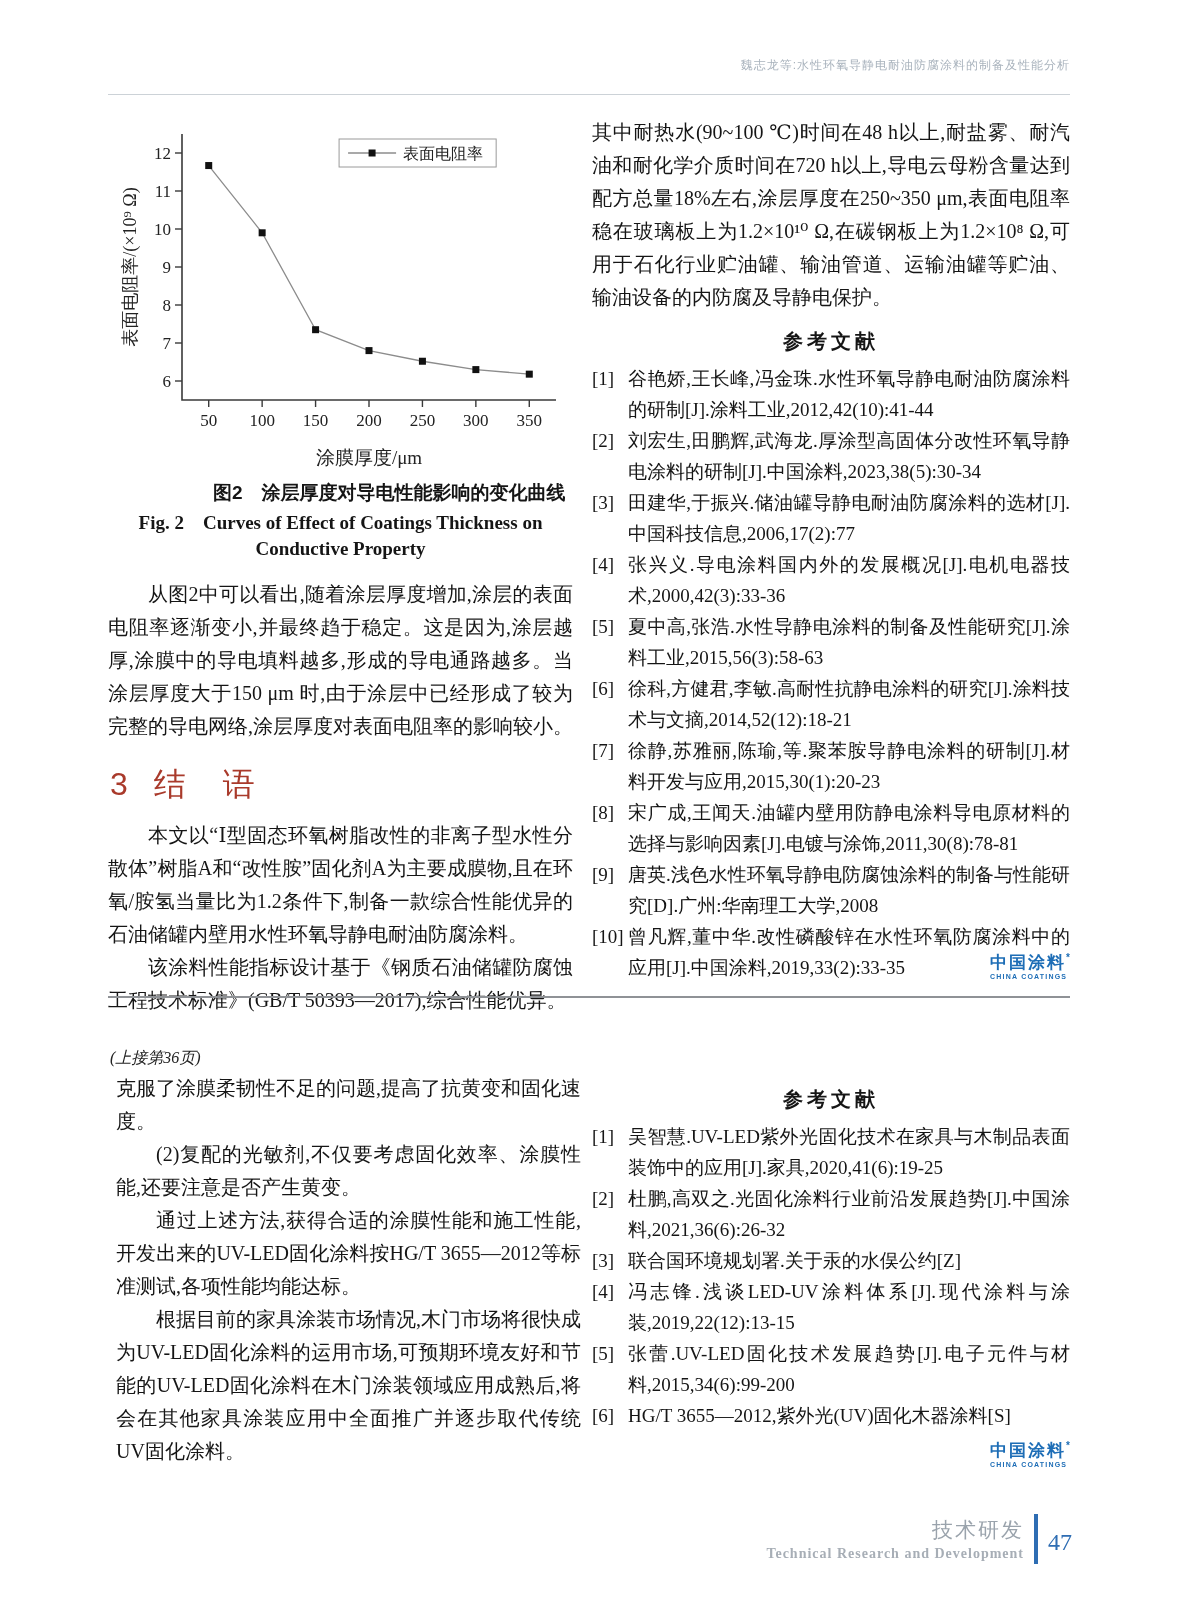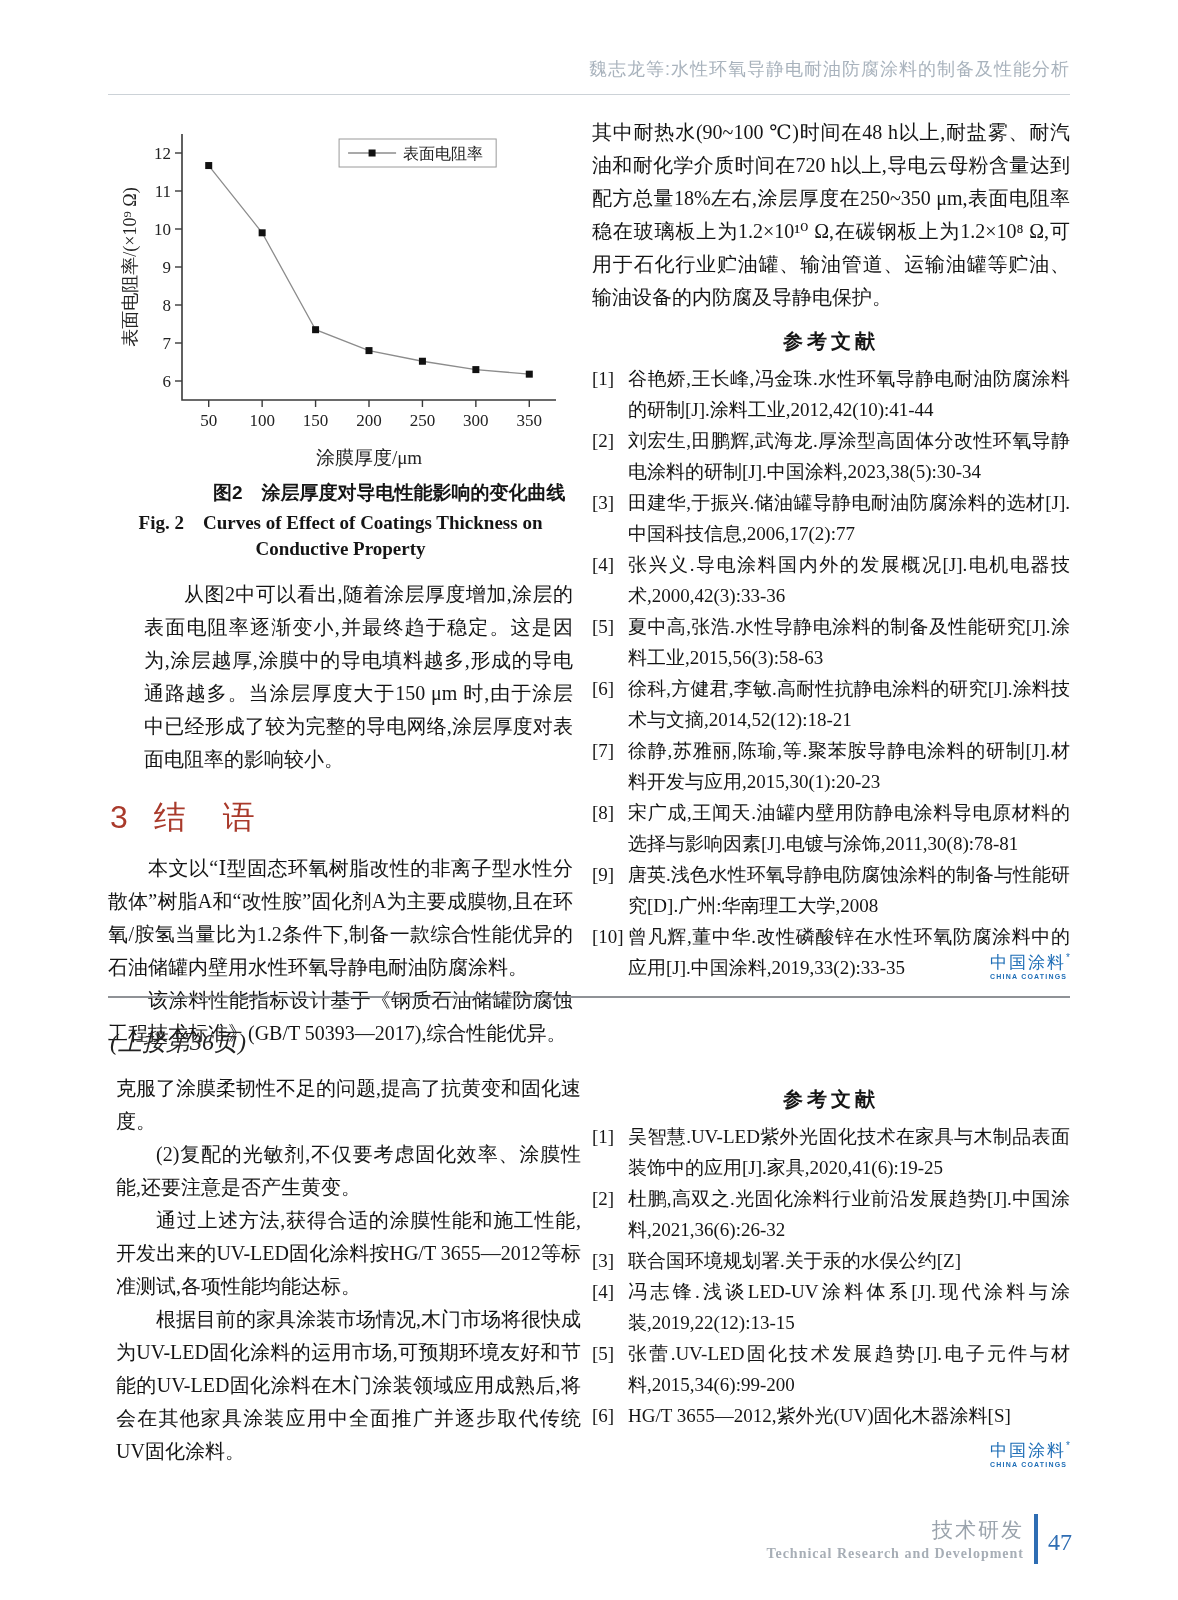--- a/index.html
+++ b/index.html
@@ -1,20 +1,20 @@
 <!DOCTYPE html>
 <html><head>
 <meta charset="utf-8">
 <style>
   html,body{margin:0;padding:0;background:#e8e8e8;}
   .page{position:relative;width:1178px;height:1600px;background:#ffffff;margin:0 auto;
         font-family:"Liberation Serif","DejaVu Serif",serif;color:#151515;overflow:hidden;}
   
   .running-title{position:absolute;top:57px;right:108px;font-family:"Liberation Sans","DejaVu Sans",sans-serif;
-        font-size:18px;color:#a9b3bd;letter-spacing:1px;}
+        font-size:12px;color:#a9b3bd;letter-spacing:1px;}
   .header-rule{position:absolute;top:94px;left:108px;width:962px;height:1px;background:#ccd2d7;}
   
   .col{position:absolute;}
   .col-l1{left:108px;top:116px;width:465px;}
   .col-r1{left:592px;top:116px;width:478px;}
   .col-l2{left:116px;top:1072px;width:465px;}
   .col-r2{left:592px;top:1072px;width:478px;}
   .para{font-size:20px;line-height:33px;text-align:justify;margin:0;}
   .indent{text-indent:2em;}
   
@@ -26,25 +26,25 @@
   .sec-head{color:#a93a2b;font-family:"Liberation Sans","DejaVu Sans",sans-serif;font-size:32px;
             margin:20px 0 12px 2px;}
   .sec-head .num{margin-right:26px;}
   .sec-head .ttl{letter-spacing:14px;}
   
   .refs-title{font-family:"Liberation Sans","DejaVu Sans",sans-serif;font-weight:bold;font-size:20px;
               text-align:center;margin:14px 0 8px 0;letter-spacing:4px;}
   .ref-item{position:relative;padding-left:36px;font-size:19px;line-height:31px;text-align:justify;}
   .ref-num{position:absolute;left:0;top:0;}
   
-  .cont-note{position:absolute;left:110px;top:1026px;font-size:24px;font-style:italic;color:#222;}
+  .cont-note{position:absolute;left:110px;top:1048px;font-size:16px;font-style:italic;color:#222;}
   .divider{position:absolute;top:996px;left:108px;width:962px;height:2px;background:#8f9296;}
   
   .logo{display:inline-block;text-align:left;line-height:1;}
-  .logo-cn{font-family:"Liberation Sans","DejaVu Sans",sans-serif;font-weight:normal;font-size:17px;
+  .logo-cn{font-family:"Liberation Sans","DejaVu Sans",sans-serif;font-weight:bold;font-size:17px;
            color:#1d6db6;letter-spacing:2px;}
   .logo-mark{font-size:10px;vertical-align:super;letter-spacing:0;}
   .logo-en{font-family:"Liberation Sans","DejaVu Sans",sans-serif;font-weight:bold;font-size:7px;
            color:#1d6db6;letter-spacing:1.2px;margin-top:2px;}
   .logo-row{text-align:right;}
   .logo-beside{margin-top:-30px;}
   .logo-below{margin-top:10px;}
   
   .footer{position:absolute;top:1514px;right:106px;display:flex;align-items:center;gap:10px;}
   .footer-text{text-align:right;}
@@ -108,21 +108,21 @@
           <text x="287.08" y="39" font-size="16">表面电阻率</text>
           <text x="253" y="344" text-anchor="middle" font-size="19">涂膜厚度/μm</text>
           <text x="20" y="147" text-anchor="middle" font-size="18" transform="rotate(-90 20 147)">表面电阻率/(×10⁹ Ω)</text>
         </svg>
       <div class="cap-cn">图2　涂层厚度对导电性能影响的变化曲线</div>
       <div class="cap-en">
         <div>Fig. 2　Curves of Effect of Coatings Thickness on</div>
         <div>Conductive Property</div>
       </div>
     </div>
-    <p class="para indent" style="margin-top:16px;margin-left:36px;">从图2中可以看出,随着涂层厚度增加,涂层的表面电阻率逐渐变小,并最终趋于稳定。这是因为,涂层越厚,涂膜中的导电填料越多,形成的导电通路越多。当涂层厚度大于150 μm 时,由于涂层中已经形成了较为完整的导电网络,涂层厚度对表面电阻率的影响较小。</p>
+    <p class="para indent" style="margin-top:16px;">从图2中可以看出,随着涂层厚度增加,涂层的表面电阻率逐渐变小,并最终趋于稳定。这是因为,涂层越厚,涂膜中的导电填料越多,形成的导电通路越多。当涂层厚度大于150 μm 时,由于涂层中已经形成了较为完整的导电网络,涂层厚度对表面电阻率的影响较小。</p>
     <div class="sec-head">
       <span class="num">3</span><span class="ttl">结 语</span>
     </div>
     <p class="para indent">本文以“Ⅰ型固态环氧树脂改性的非离子型水性分散体”树脂A和“改性胺”固化剂A为主要成膜物,且在环氧/胺氢当量比为1.2条件下,制备一款综合性能优异的石油储罐内壁用水性环氧导静电耐油防腐涂料。</p>
     <p class="para indent">该涂料性能指标设计基于《钢质石油储罐防腐蚀工程技术标准》(GB/T 50393—2017),综合性能优异。</p>
   </div>
 
   <div class="col col-r1">
     <p class="para">其中耐热水(90~100 ℃)时间在48 h以上,耐盐雾、耐汽油和耐化学介质时间在720 h以上,导电云母粉含量达到配方总量18%左右,涂层厚度在250~350 μm,表面电阻率稳在玻璃板上为1.2×10¹⁰ Ω,在碳钢板上为1.2×10⁸ Ω,可用于石化行业贮油罐、输油管道、运输油罐等贮油、输油设备的内防腐及导静电保护。</p>
     <div class="refs-title">参考文献</div>

